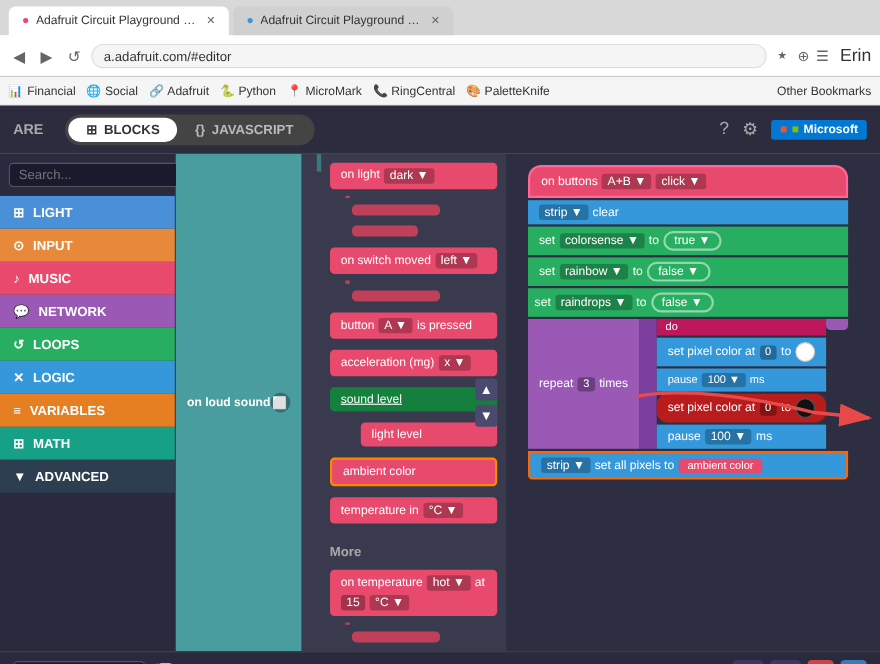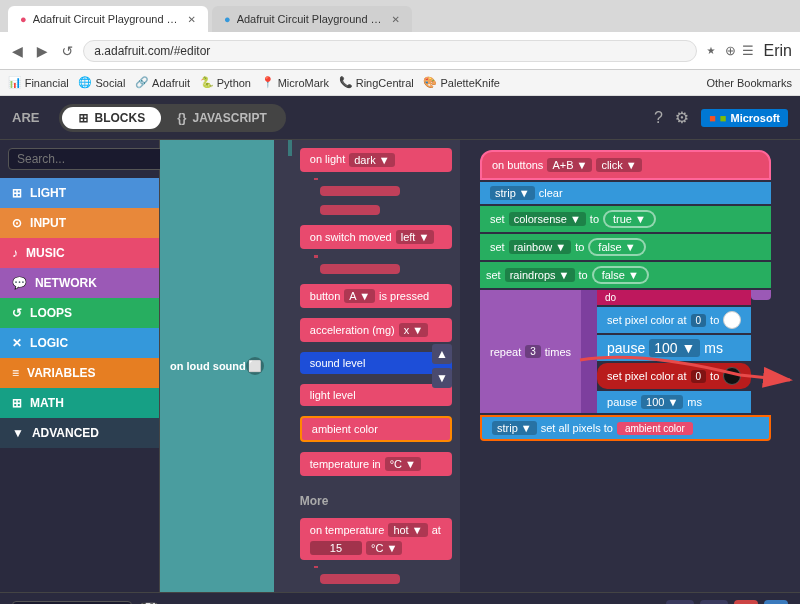--- a/index.html
+++ b/index.html
@@ -220,40 +220,40 @@
         <div style="margin-left:20px; background:#c0405a; border-radius:4px; padding:4px 10px; color:white; font-size:11px; width:80px; height:16px;"></div>
 
         <div style="background:#e84a6e; border-radius:4px; padding:5px 10px; color:white; font-size:11px; display:flex; align-items:center; gap:4px; cursor:pointer; margin-top:4px;">
           button <span style="background:rgba(0,0,0,0.25); border-radius:3px; padding:1px 5px;">A ▼</span> is pressed
         </div>
 
         <div style="background:#e84a6e; border-radius:4px; padding:5px 10px; color:white; font-size:11px; display:flex; align-items:center; gap:4px; cursor:pointer; margin-top:4px;">
           acceleration (mg) <span style="background:rgba(0,0,0,0.25); border-radius:3px; padding:1px 5px;">x ▼</span>
         </div>
 
-        <div style="background:#1d4ed8; border-radius:4px; padding:5px 10px; color:white; font-size:11px; cursor:pointer; margin-top:4px;">
+        <div style="background:#15803d; border-radius:4px; padding:5px 10px; color:white; font-size:11px; cursor:pointer; margin-top:4px;text-decoration:underline;">
           sound level
         </div>
 
-        <div style="background:#e84a6e; border-radius:4px; padding:5px 10px; color:white; font-size:11px; cursor:pointer; margin-top:4px;">
+        <div style="background:#e84a6e; border-radius:4px; padding:5px 10px; color:white; font-size:11px; cursor:pointer; margin-top:4px;margin-left:28px;">
           light level
         </div>
 
         <div style="background:#e84a6e; border-radius:4px; padding:5px 10px; color:white; font-size:11px; cursor:pointer; margin-top:4px; border: 2px solid #ff8800;">
           ambient color
         </div>
 
         <div style="background:#e84a6e; border-radius:4px; padding:5px 10px; color:white; font-size:11px; display:flex; align-items:center; gap:4px; cursor:pointer; margin-top:4px;">
           temperature in <span style="background:rgba(0,0,0,0.25); border-radius:3px; padding:1px 5px;">°C ▼</span>
         </div>
 
         <div class="more-label" style="margin-top:8px;">More</div>
 
         <div style="background:#e84a6e; border-radius:4px; padding:5px 10px; color:white; font-size:11px; display:flex; align-items:center; gap:4px; cursor:pointer; flex-wrap:wrap;">
-          on temperature <span style="background:rgba(0,0,0,0.25); border-radius:3px; padding:1px 5px;">hot ▼</span> at <span style="background:rgba(0,0,0,0.3); border-radius:3px; padding:1px 20px;">15</span> <span style="background:rgba(0,0,0,0.25); border-radius:3px; padding:1px 5px;">°C ▼</span>
+          on temperature <span style="background:rgba(0,0,0,0.25); border-radius:3px; padding:1px 5px;">hot ▼</span> at <span style="background:rgba(0,0,0,0.3); border-radius:3px; padding:1px 5px;">15</span> <span style="background:rgba(0,0,0,0.25); border-radius:3px; padding:1px 5px;">°C ▼</span>
         </div>
         <div style="margin-left:14px; width:4px; height:10px; background:#c0405a;"></div>
         <div style="margin-left:20px; background:#c0405a; border-radius:4px; padding:4px 10px; color:white; font-size:11px; width:80px; height:16px;"></div>
       </div>
 
       <div style="position:absolute; right:8px; top:50%; transform:translateY(-50%); display:flex; flex-direction:column; gap:4px;">
         <div style="width:20px; height:20px; background:#4a4a6e; border-radius:3px; display:flex; align-items:center; justify-content:center; color:white; font-size:12px; cursor:pointer;">▲</div>
         <div style="width:20px; height:20px; background:#4a4a6e; border-radius:3px; display:flex; align-items:center; justify-content:center; color:white; font-size:12px; cursor:pointer;">▼</div>
       </div>
     </div>
@@ -291,21 +291,21 @@
             <div style="width:16px; background:#7d3f9e; min-height:100%;"></div>
             <div style="display:flex; flex-direction:column; gap:2px;">
 
               <div style="background:#be185d; padding:2px 8px; color:white; font-size:10px;">do</div>
 
               <div style="background:#3498db; padding:4px 10px; color:white; font-size:11px; display:flex; align-items:center; gap:4px; cursor:pointer;">
                 set pixel color at <span style="background:rgba(0,0,0,0.3); border-radius:3px; padding:1px 5px; color:white; font-size:10px;">0</span> to
                 <span style="width:18px; height:18px; border-radius:50%; background:white; border:1px solid #ccc; display:inline-block;"></span>
               </div>
 
-              <div style="background:#3498db; padding:4px 10px; color:white; font-size:14px; display:flex; align-items:center; gap:4px; cursor:pointer;">
+              <div style="background:#3498db; padding:4px 10px; color:white; font-size:10px; display:flex; align-items:center; gap:4px; cursor:pointer;">
                 pause <span style="background:rgba(0,0,0,0.25); border-radius:3px; padding:1px 5px;">100 ▼</span> ms
               </div>
 
               <div style="background:#b91c1c; padding:4px 10px; color:white; font-size:11px; display:flex; align-items:center; gap:4px; cursor:pointer;border-radius:10px;">
                 set pixel color at <span style="background:rgba(0,0,0,0.3); border-radius:3px; padding:1px 5px; color:white; font-size:10px;">0</span> to
                 <span style="width:18px; height:18px; border-radius:50%; background:#111; border:1px solid #555; display:inline-block;"></span>
               </div>
 
               <div style="background:#3498db; padding:4px 10px; color:white; font-size:11px; display:flex; align-items:center; gap:4px; cursor:pointer;">
                 pause <span style="background:rgba(0,0,0,0.25); border-radius:3px; padding:1px 5px;">100 ▼</span> ms

